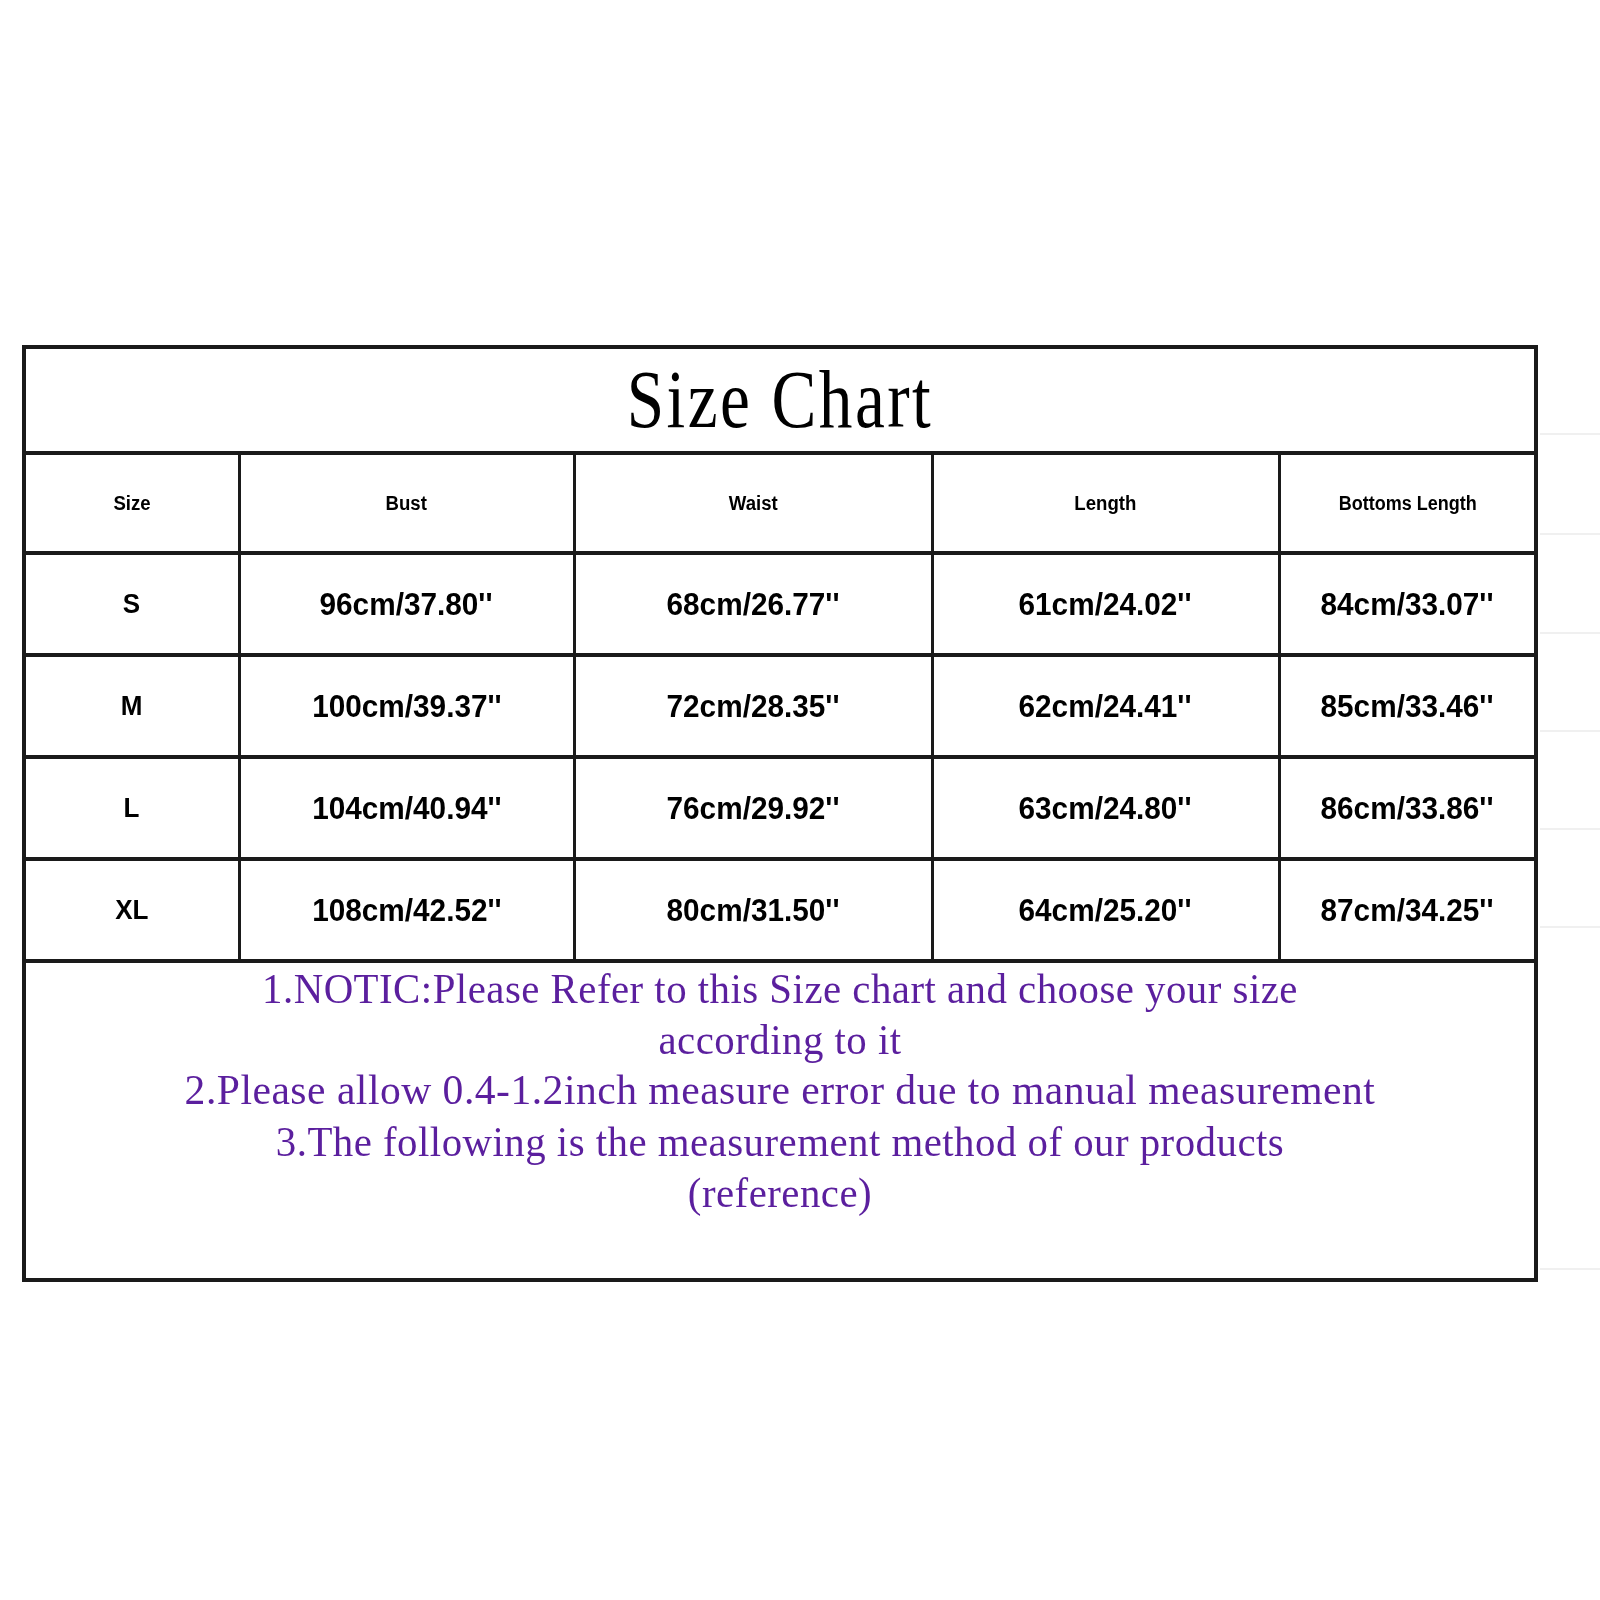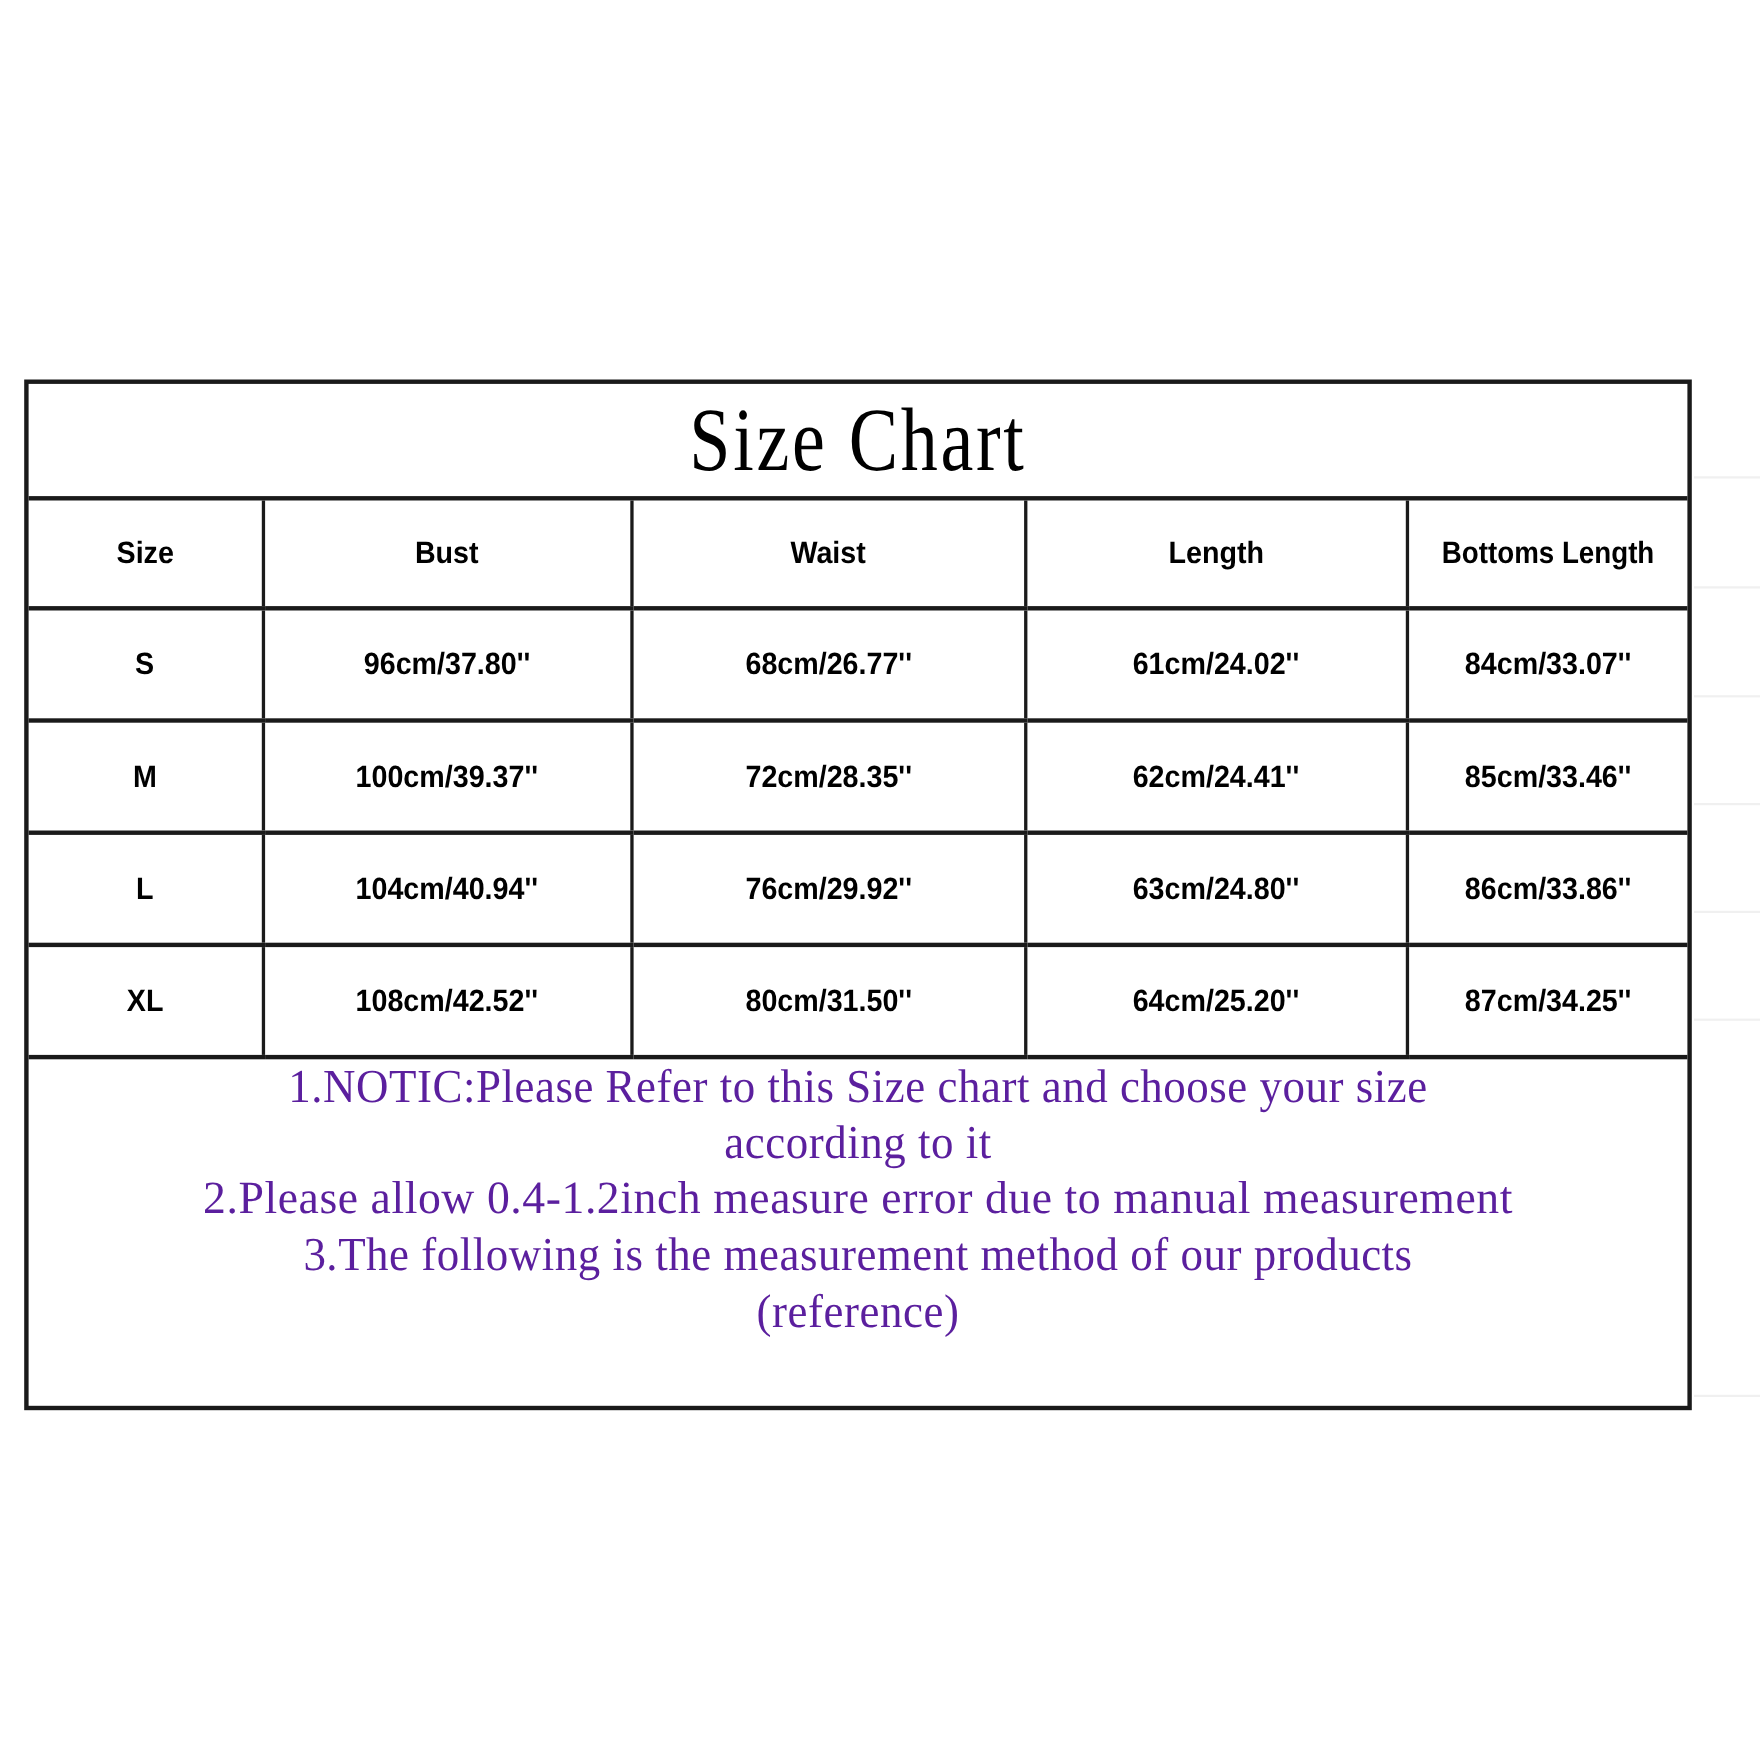--- a/index.html
+++ b/index.html
@@ -80,25 +80,25 @@
     color: #000000;
     font-family: "Liberation Sans", sans-serif;
     font-weight: bold;
     padding: 0;
   }
   .chart-table th:last-child,
   .chart-table td:last-child { border-right: none; }
 
   .chart-table thead th {
     height: 96px;
-    font-size: 28px;
+    font-size: 20px;
   }
   .chart-table tbody td {
     height: 98px;
-    font-size: 28px;
+    font-size: 32px;
   }
   .chart-table tbody td.size-cell { font-size: 28px; }
 
   .cellspan {
     display: inline-block;
     transform: scaleX(0.93);
     transform-origin: center center;
     white-space: nowrap;
   }
   .hdr-bottom .cellspan { transform: scaleX(0.90); }

